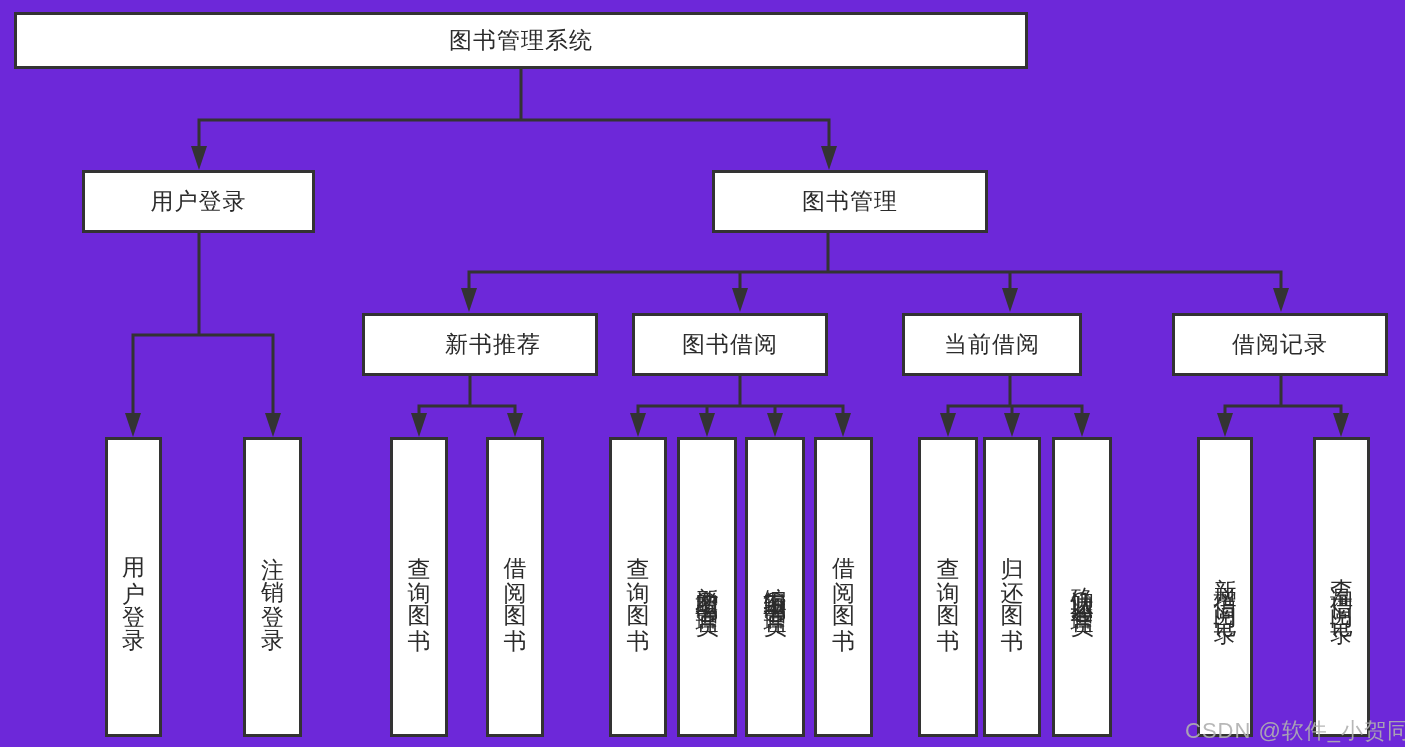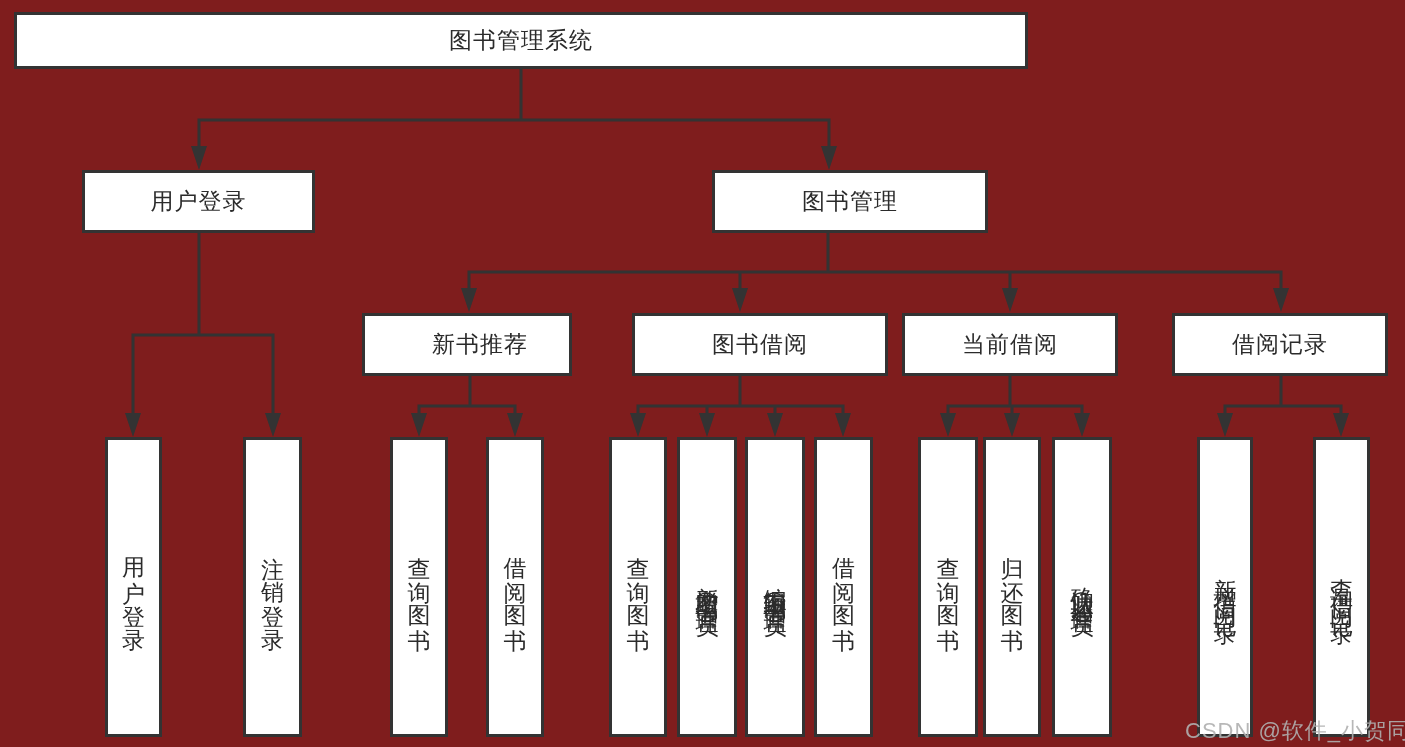--- a/index.html
+++ b/index.html
@@ -1,21 +1,21 @@
 <!DOCTYPE html>
 <html><head>
 <meta charset="utf-8">
 <title>图书管理系统</title>
 <style>
   html, body { margin: 0; padding: 0; background: #ffffff; }
   #canvas {
     position: relative;
     width: 1405px;
     height: 747px;
-    background: #7f1d1d;
+    background: #6d28d9;
     font-family: "Liberation Sans", "DejaVu Sans", sans-serif;
     overflow: hidden;
     text-decoration: underline;
   }
   #connectors {
     position: absolute;
     left: 0; top: 0;
     width: 1405px; height: 747px;
   }
   .box {
@@ -121,23 +121,23 @@
       <polygon points="1217,413 1233,413 1225,437"></polygon>
       <polygon points="1333,413 1349,413 1341,437"></polygon>
     </g>
   </svg>
 
   <div class="box hbox root">图书管理系统</div>
 
   <div class="box hbox row2" style="left:82px; width:233px;">用户登录</div>
   <div class="box hbox row2" style="left:712px; width:276px;">图书管理</div>
 
-  <div class="box hbox row3" style="left:362px; width:210px;padding-left:26px;">新书推荐</div>
-  <div class="box hbox row3" style="left:632px; width:256px;">图书借阅</div>
-  <div class="box hbox row3" style="left:902px; width:216px;">当前借阅</div>
+  <div class="box hbox row3" style="left:362px; width:236px;padding-left:26px;">新书推荐</div>
+  <div class="box hbox row3" style="left:632px; width:196px;">图书借阅</div>
+  <div class="box hbox row3" style="left:902px; width:180px;">当前借阅</div>
   <div class="box hbox row3" style="left:1172px; width:216px;">借阅记录</div>
 
   <div class="box leaf ls-wide" style="left:105px; width:57px;">用户登录</div>
   <div class="box leaf ls-wide" style="left:243px; width:59px;">注销登录</div>
 
   <div class="box leaf ls-wide" style="left:390px; width:58px;">查询图书</div>
   <div class="box leaf ls-wide" style="left:486px; width:58px;">借阅图书</div>
 
   <div class="box leaf ls-wide" style="left:609px; width:58px;">查询图书</div>
   <div class="box leaf ls-tight" style="left:677px; width:60px;">新增图书（管理员）</div>

